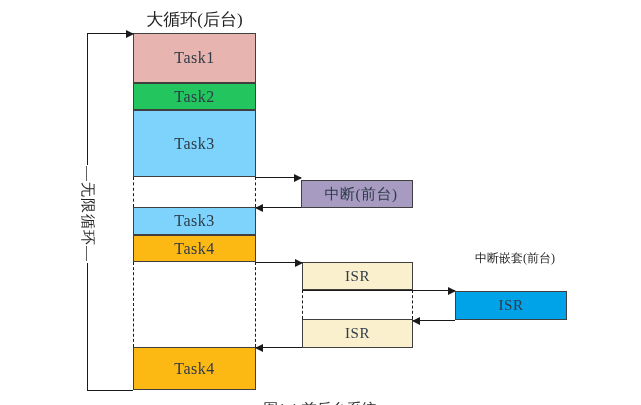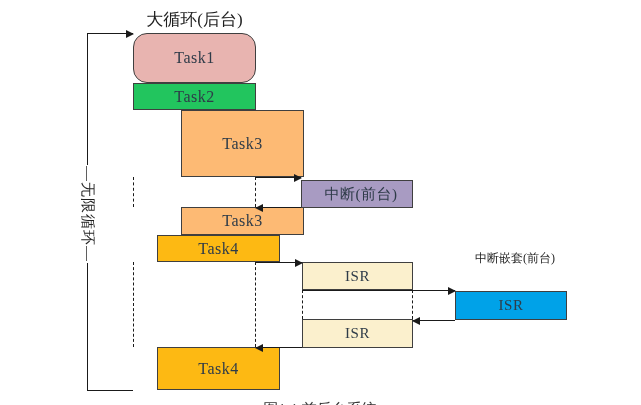--- a/index.html
+++ b/index.html
@@ -11,22 +11,22 @@
   }
   
   .tbox{
     position:absolute;box-sizing:border-box;
     border:1px solid #3f3f3f;
     display:flex;align-items:center;justify-content:center;
     font-size:16px;color:#2e3b48;letter-spacing:0.5px;
   }
   .c-task1{background:#e8b4b0;}
   .c-task2{background:#22c55e;}
-  .c-task3{background:#fdba74;margin-left:48px;}
-  .c-task4{background:#fdb913;margin-left:24px;}
+  .c-task3{background:#7dd3fc;}
+  .c-task4{background:#fdb913;}
   .c-int  {background:#a89bc2;}
   .c-isr  {background:#fbf0cd;}
   .c-blue {background:#00a2e8;}
   
   .gapbox{
     position:absolute;box-sizing:border-box;background:#ffffff;
     border-left:1px dashed #1a1a1a;border-right:1px dashed #1a1a1a;
   }
   
   .hline{position:absolute;height:0;border-top:1px solid #1a1a1a;}
@@ -58,21 +58,21 @@
 
   <div class="vline" style="left:87px;top:33px;height:357px;"></div>
   <div class="arrow" style="left:87px;top:33px;width:46px;">
     <span class="head-r"></span>
   </div>
   <div class="hline" style="left:87px;top:390px;width:46px;"></div>
   <div id="loop-label-wrap">
     <span id="loop-label">—无限循环—</span>
   </div>
 
-  <div class="tbox c-task1" style="left:133px;top:33px;width:123px;height:50px;border-radius:14px;">
+  <div class="tbox c-task1" style="left:133px;top:33px;width:123px;height:50px;">
     <span>Task1</span>
   </div>
   <div class="tbox c-task2" style="left:133px;top:83px;width:123px;height:27px;">
     <span>Task2</span>
   </div>
   <div class="tbox c-task3" style="left:133px;top:110px;width:123px;height:67px;">
     <span>Task3</span>
   </div>
   <div class="gapbox" style="left:133px;top:177px;width:123px;height:30px;"></div>
   <div class="tbox c-task3" style="left:133px;top:207px;width:123px;height:28px;">

